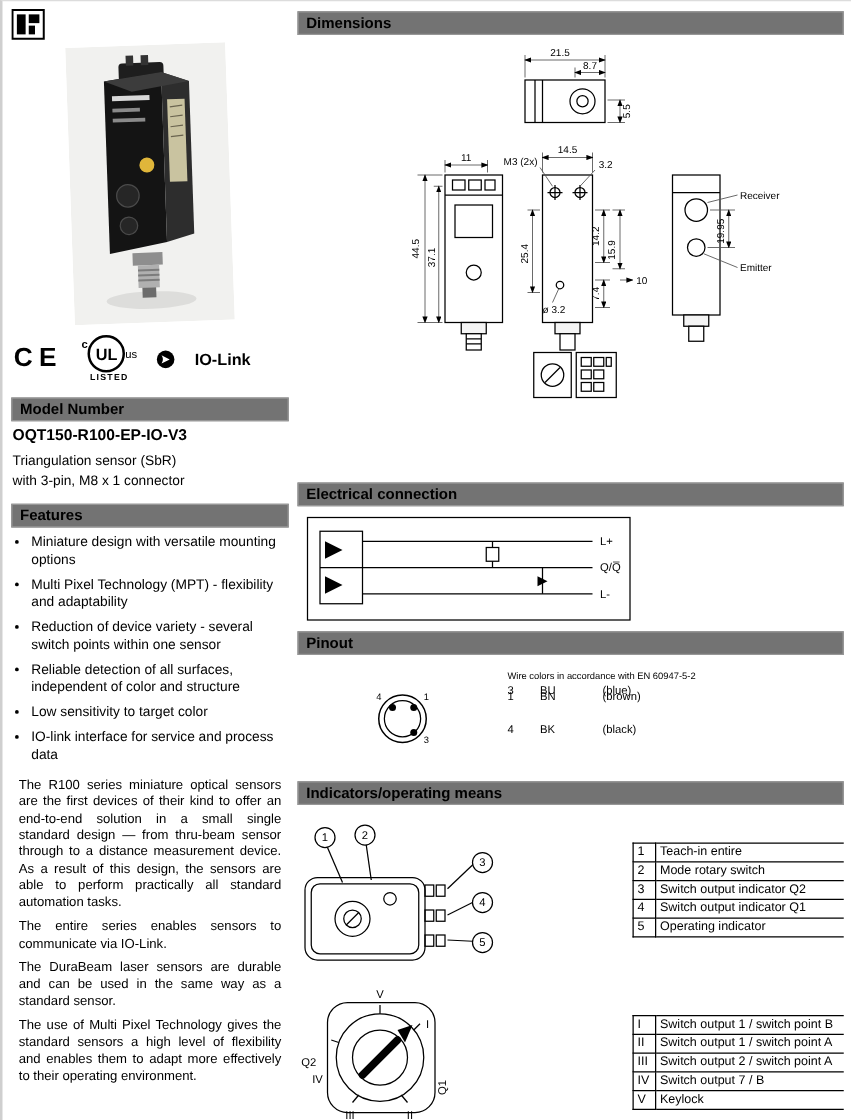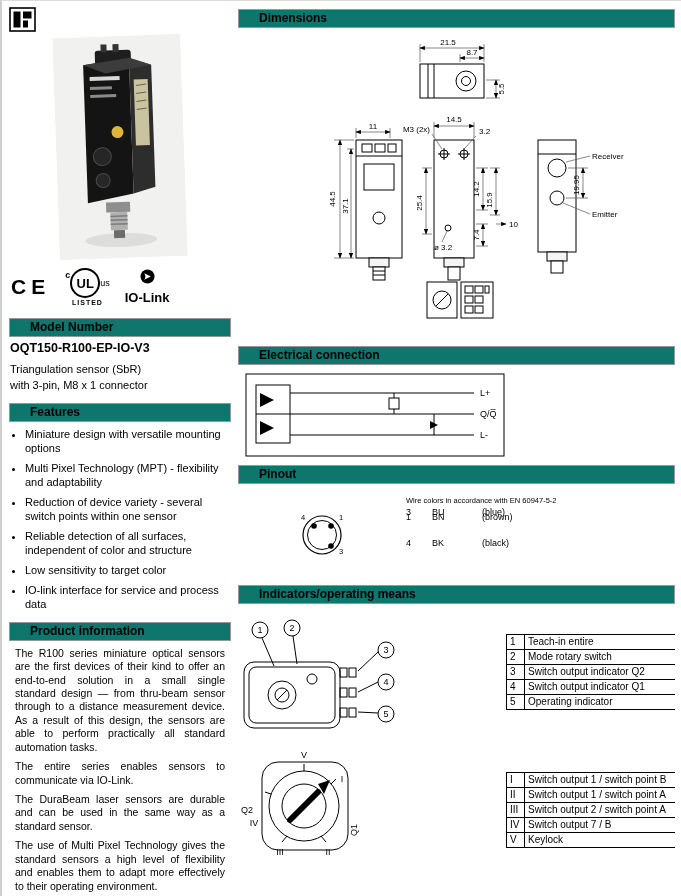--- a/index.html
+++ b/index.html
@@ -3,49 +3,49 @@
 <meta charset="utf-8">
 <style>
   * { margin:0; padding:0; box-sizing:border-box; }
   html,body { background:#e9e9e9; }
   .page {
     width:681px; height:896px; background:#ffffff; position:relative; margin:0;
     font-family:"Liberation Sans","DejaVu Sans",sans-serif; color:#000;
     overflow:hidden; border-left:2px solid #cfcfcf; border-top:1px solid #dcdcdc;
   }
   .section-header {
-    background:#0f766e; border:1px solid #979797; font-weight:bold; font-size:12px;
-    height:19px; line-height:15px; padding:1px 20px;
+    background:#737373; border:1px solid #979797; font-weight:bold; font-size:12px;
+    height:19px; line-height:15px; padding:1px 6px;
   }
   
   .left-col { position:absolute; left:7px; top:6px; width:222px; }
   .pf-logo { display:block; margin:0 0 4px 0; }
   .photo-wrap { width:128px; height:222px; margin:0 auto 6px auto; transform:rotate(-2deg); }
   .certs-row { display:flex; align-items:center; gap:15px; height:46px; margin:0 0 8px 2px; }
   .ce { font-weight:bold; font-size:21px; letter-spacing:5px; }
   .ul-mark { display:flex; flex-direction:column; align-items:center; }
   .ul-top { display:flex; align-items:center; }
   .ul-c { font-size:9px; font-weight:bold; margin-bottom:16px; }
   .ul-us { font-size:9px; font-weight:normal; }
   .ul-circle { width:30px; height:30px; border:2.5px solid #000; border-radius:50%;
     display:flex; align-items:center; justify-content:center; }
   .ul-letters { font-weight:bold; font-size:13px; }
   .ul-listed { font-size:7px; font-weight:bold; letter-spacing:1px; margin-top:1px; }
-  .iolink { display:flex; align-items:center; gap:6px;flex-direction:column; }
+  .iolink { display:flex; align-items:center; gap:16px; }
   .iolink-text { font-weight:bold; font-size:13px; }
   .part-number { font-size:12.5px; font-weight:bold; margin:4px 0 8px 1px; }
   .desc { font-size:11px; margin:0 0 4px 1px; }
   .mt { margin-top:12px; }
   .features { list-style:disc; padding-left:16px; margin:6px 0 10px 0; font-size:11px; }
   .features li { margin-bottom:6px; line-height:1.27; }
   .prod-info { font-size:10.5px; line-height:1.28; text-align:justify; margin-top:4px; }
   .prod-info p { margin:6px; }
   
   .right-col { position:absolute; left:236px; top:8px; width:437px; }
-  .dim-body { height:318px; position:relative; }
+  .dim-body { height:358px; position:relative; }
   .elec-body { height:100px; position:relative; }
   .pinout-body { height:101px; position:relative; }
   .ind-body { height:260px; position:relative; overflow:hidden; }
   .dimsvg text, .elecsvg text, .pinsvg text, .callsvg text, .rotsvg text {
     font-family:"Liberation Sans","DejaVu Sans",sans-serif; fill:#000; stroke:none; }
   .dim { font-size:8px; }
   .pinout-note { position:absolute; left:168px; top:12px; font-size:7.5px; }
   .pin-row { position:absolute; font-size:9px; }
   .pin-num { display:inline-block; width:26px; }
   .pin-code { display:inline-block; width:50px; }
@@ -132,21 +132,20 @@
     <div class="section-header mt">Features</div>
     <ul class="features">
       <li>Miniature design with versatile mounting options</li>
       <li>Multi Pixel Technology (MPT) - flexibility and adaptability</li>
       <li>Reduction of device variety - several switch points within one sensor</li>
       <li>Reliable detection of all surfaces, independent of color and structure</li>
       <li>Low sensitivity to target color</li>
       <li>IO-link interface for service and process data</li>
     </ul>
 
-    <div class="section-header">Product information</div>
     <div class="prod-info">
       <p>The R100 series miniature optical sensors are the first devices of their kind to offer an end-to-end solution in a small single standard design — from thru-beam sensor through to a distance measurement device. As a result of this design, the sensors are able to perform practically all standard automation tasks.</p>
       <p>The entire series enables sensors to communicate via IO-Link.</p>
       <p>The DuraBeam laser sensors are durable and can be used in the same way as a standard sensor.</p>
       <p>The use of Multi Pixel Technology gives the standard sensors a high level of flexibility and enables them to adapt more effectively to their operating environment.</p>
     </div>
   </div>
 
   <div class="right-col">
 

